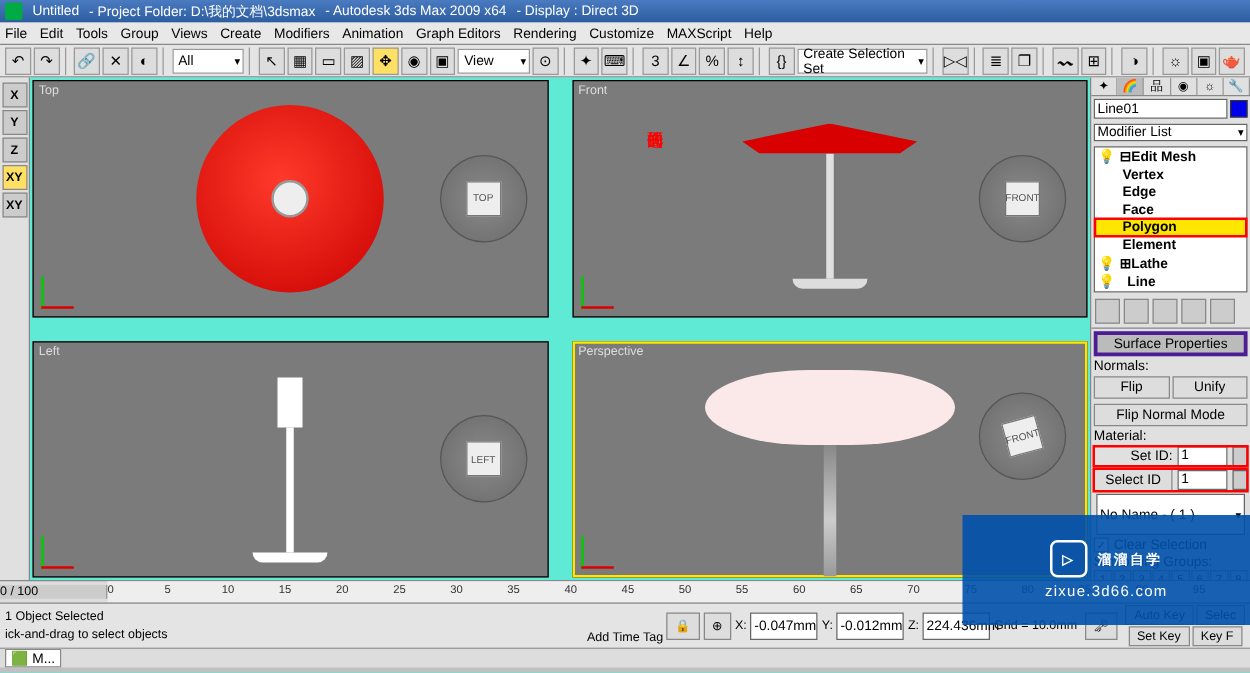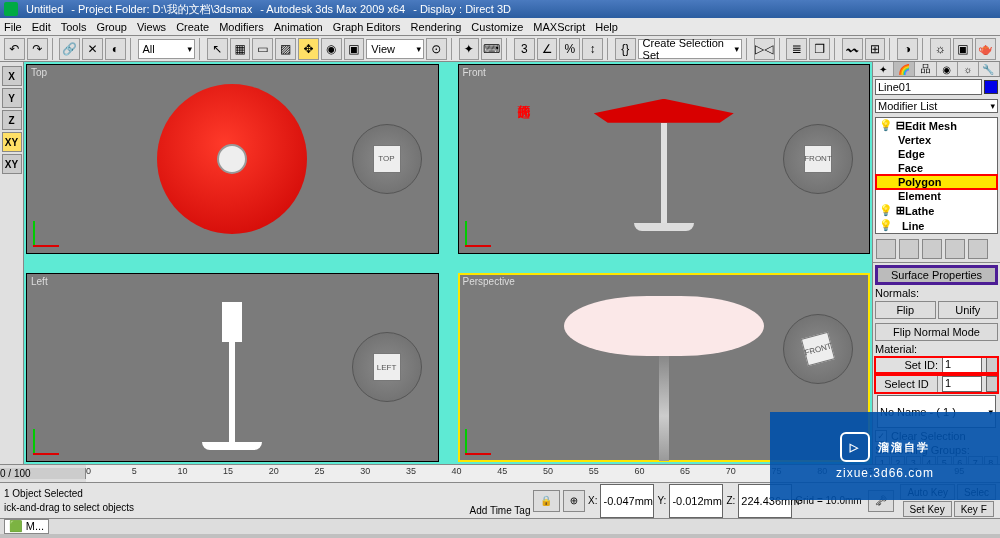--- a/index.html
+++ b/index.html
@@ -60,21 +60,21 @@
 .sgbtns .b { border:1px solid #888; background:#ddd; text-align:center; font-size:9px; padding:1px 0; }
 
 .timeline { height: 18px; background: #ddd; display:flex; align-items:center; border-top:1px solid #888; }
 .timeline .th { width: 86px; text-align:left; border-right:1px solid #888; font-size:10px; background:#ccc; }
 .timeline .ticks { flex:1; position:relative; height:100%; background:#eee; }
 .timeline .ticks span { position:absolute; top:1px; font-size:9px; color:#333; }
 
 .statusbar { height: 36px; background:#e4e4e4; border-top:1px solid #888; display:flex; align-items:center; padding: 0 4px; gap: 6px; position:relative; }
 .statusbar .sbgroup { display:flex; align-items:center; gap:3px; }
 .statusbar .sbbtn { height:22px; border:1px solid #888; background:#ddd; padding:0 6px; display:flex; align-items:center; font-size:10px; }
-.statusbar .sbnum { height:34px; width:54px; border:1px solid #666; background:#fff; padding:0 2px; font-size:10px; display:flex; align-items:center; }
+.statusbar .sbnum { height:22px; width:54px; border:1px solid #666; background:#fff; padding:0 2px; font-size:10px; display:flex; align-items:center; }
 .statusbar .lbl { font-size:10px; }
 
 .bottomline { height:16px; background:#ddd; border-top:1px solid #888; display:flex; align-items:center; padding:0 4px; gap:8px; font-size:10px; }
 .bottomline .tab { border:1px solid #888; background:#fff; padding:0 4px; }
 
 .watermark { position:absolute; right:0; bottom:38px; width:230px; height:88px; background:rgba(0,80,170,0.9); color:#fff; display:flex; align-items:center; justify-content:center; flex-direction:column; gap:4px; }
 .watermark .logo { font-size:24px; font-weight:bold; letter-spacing:2px; display:flex; align-items:center; gap:8px; }
 .watermark .play { width:30px; height:30px; border:2px solid #fff; border-radius:6px; display:flex; align-items:center; justify-content:center; }
 .watermark .sub { font-size:12px; letter-spacing:1px; }
 

